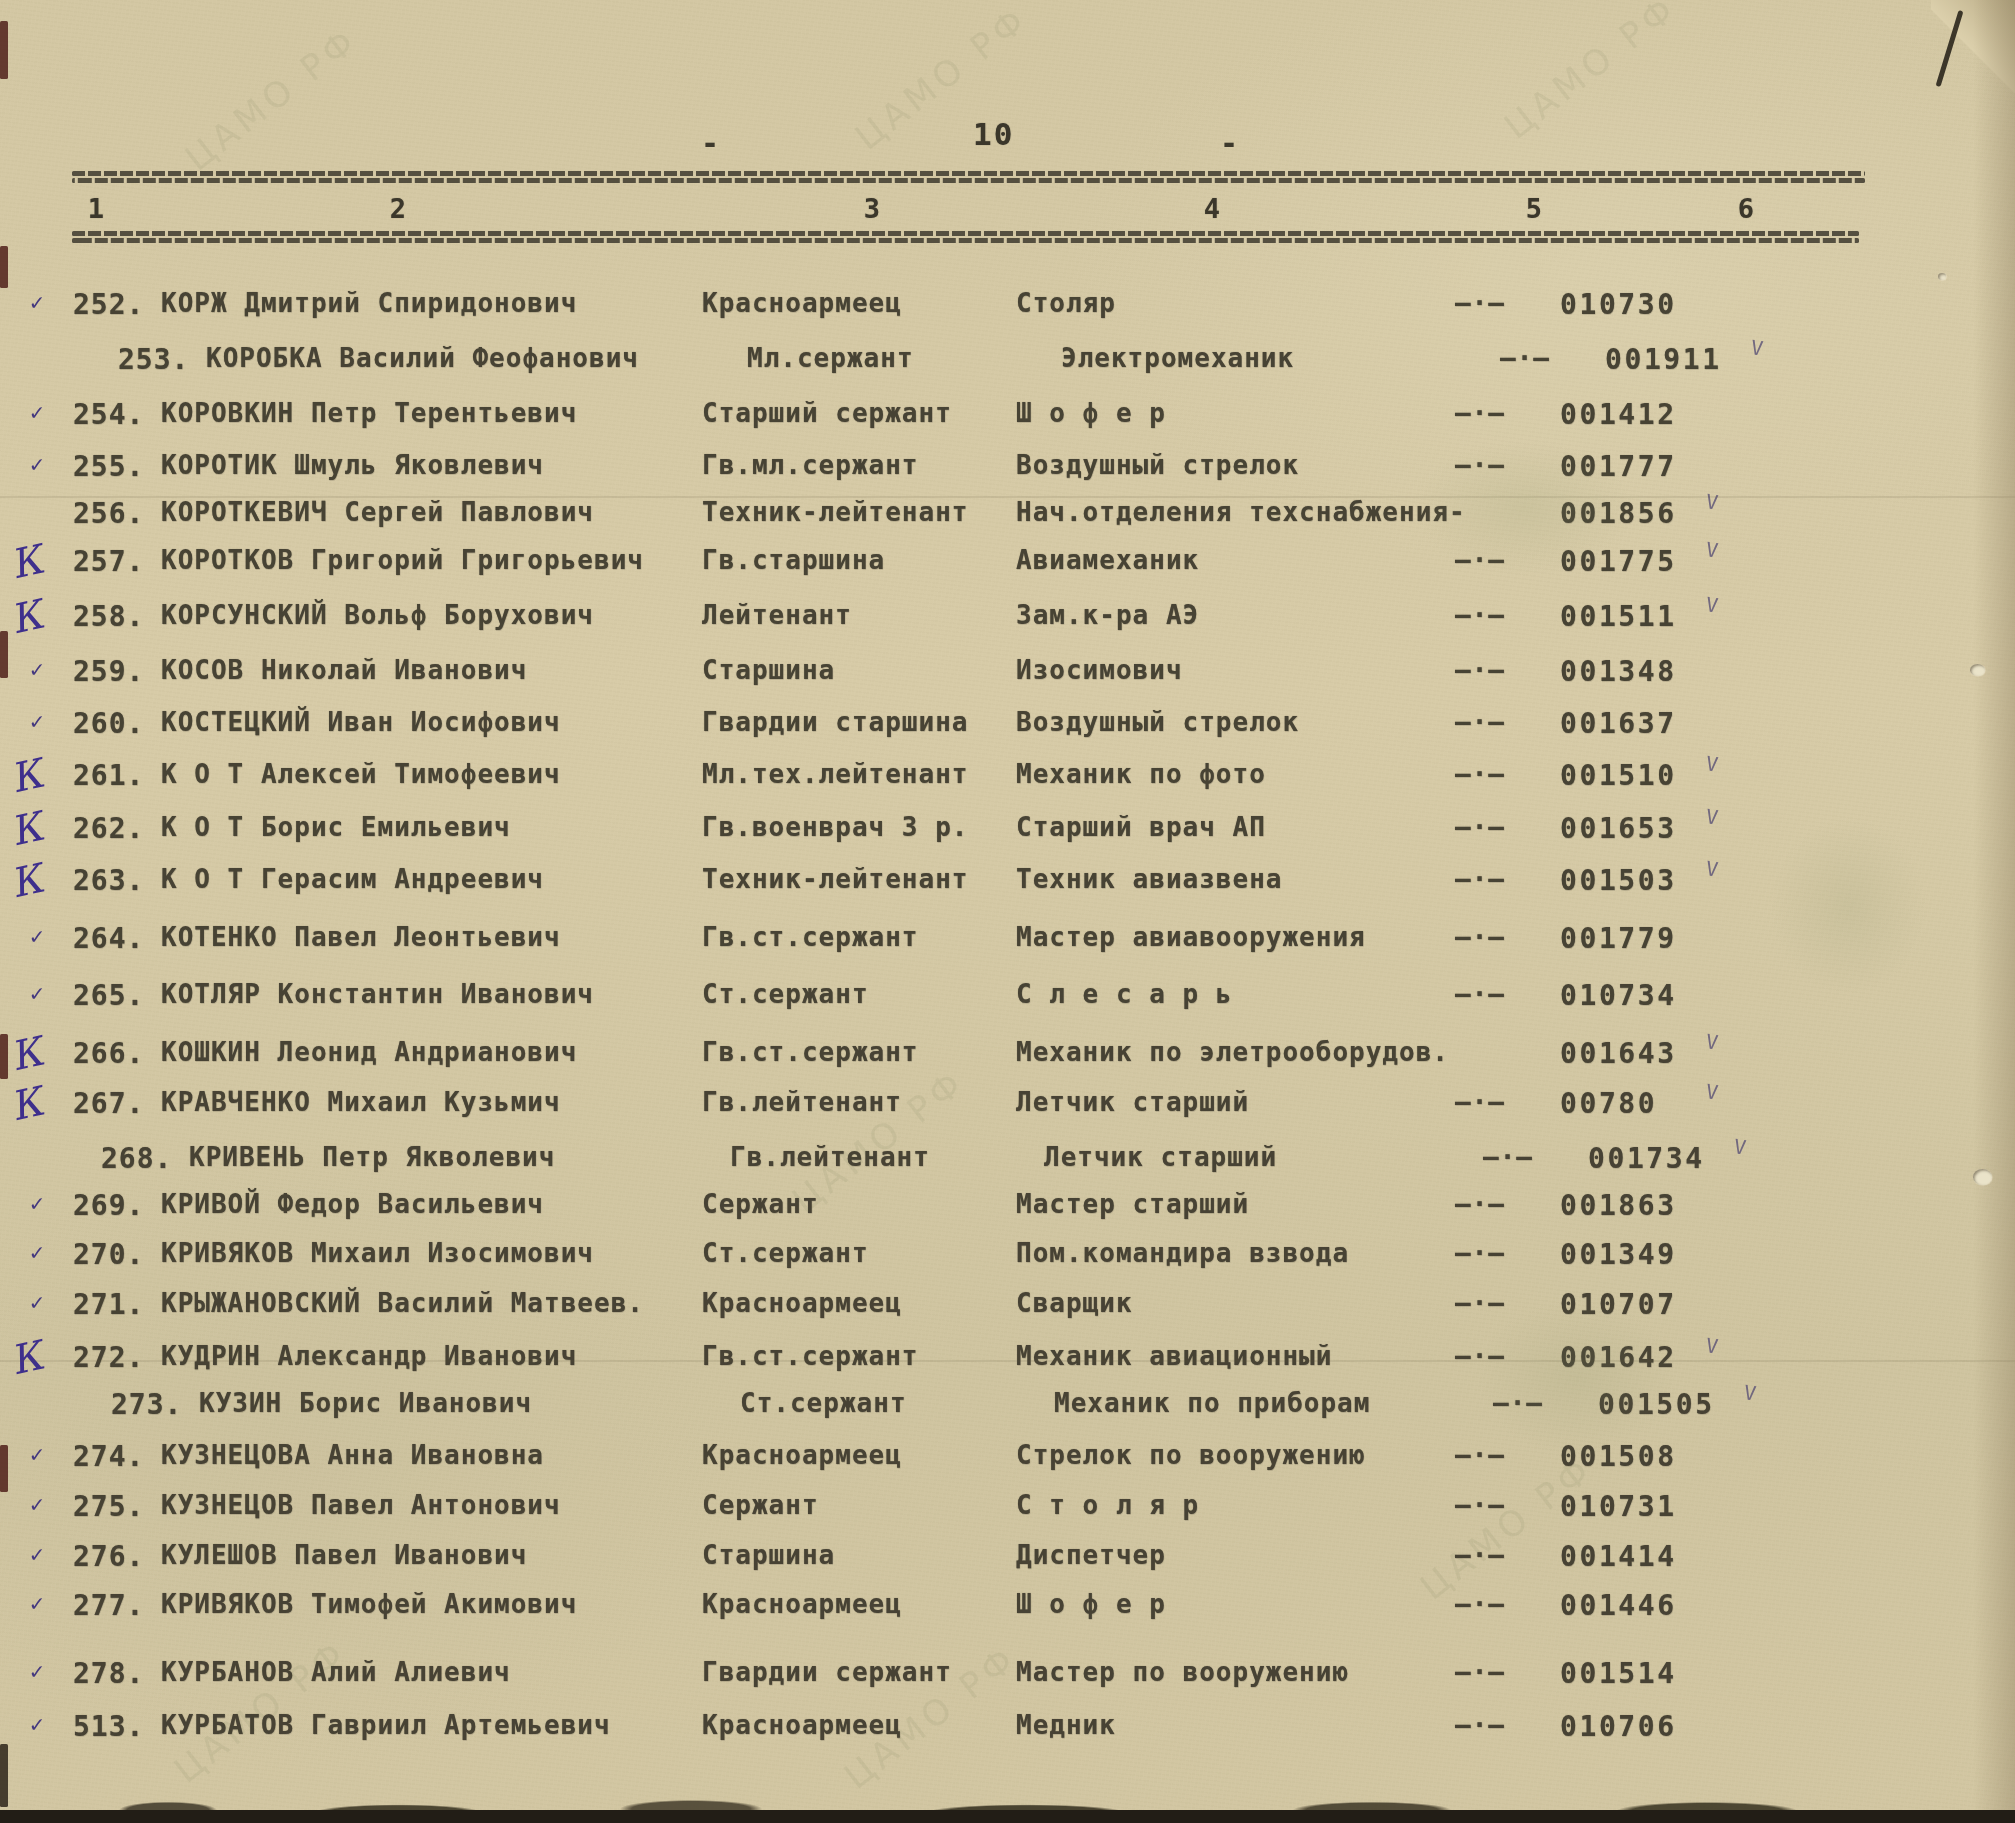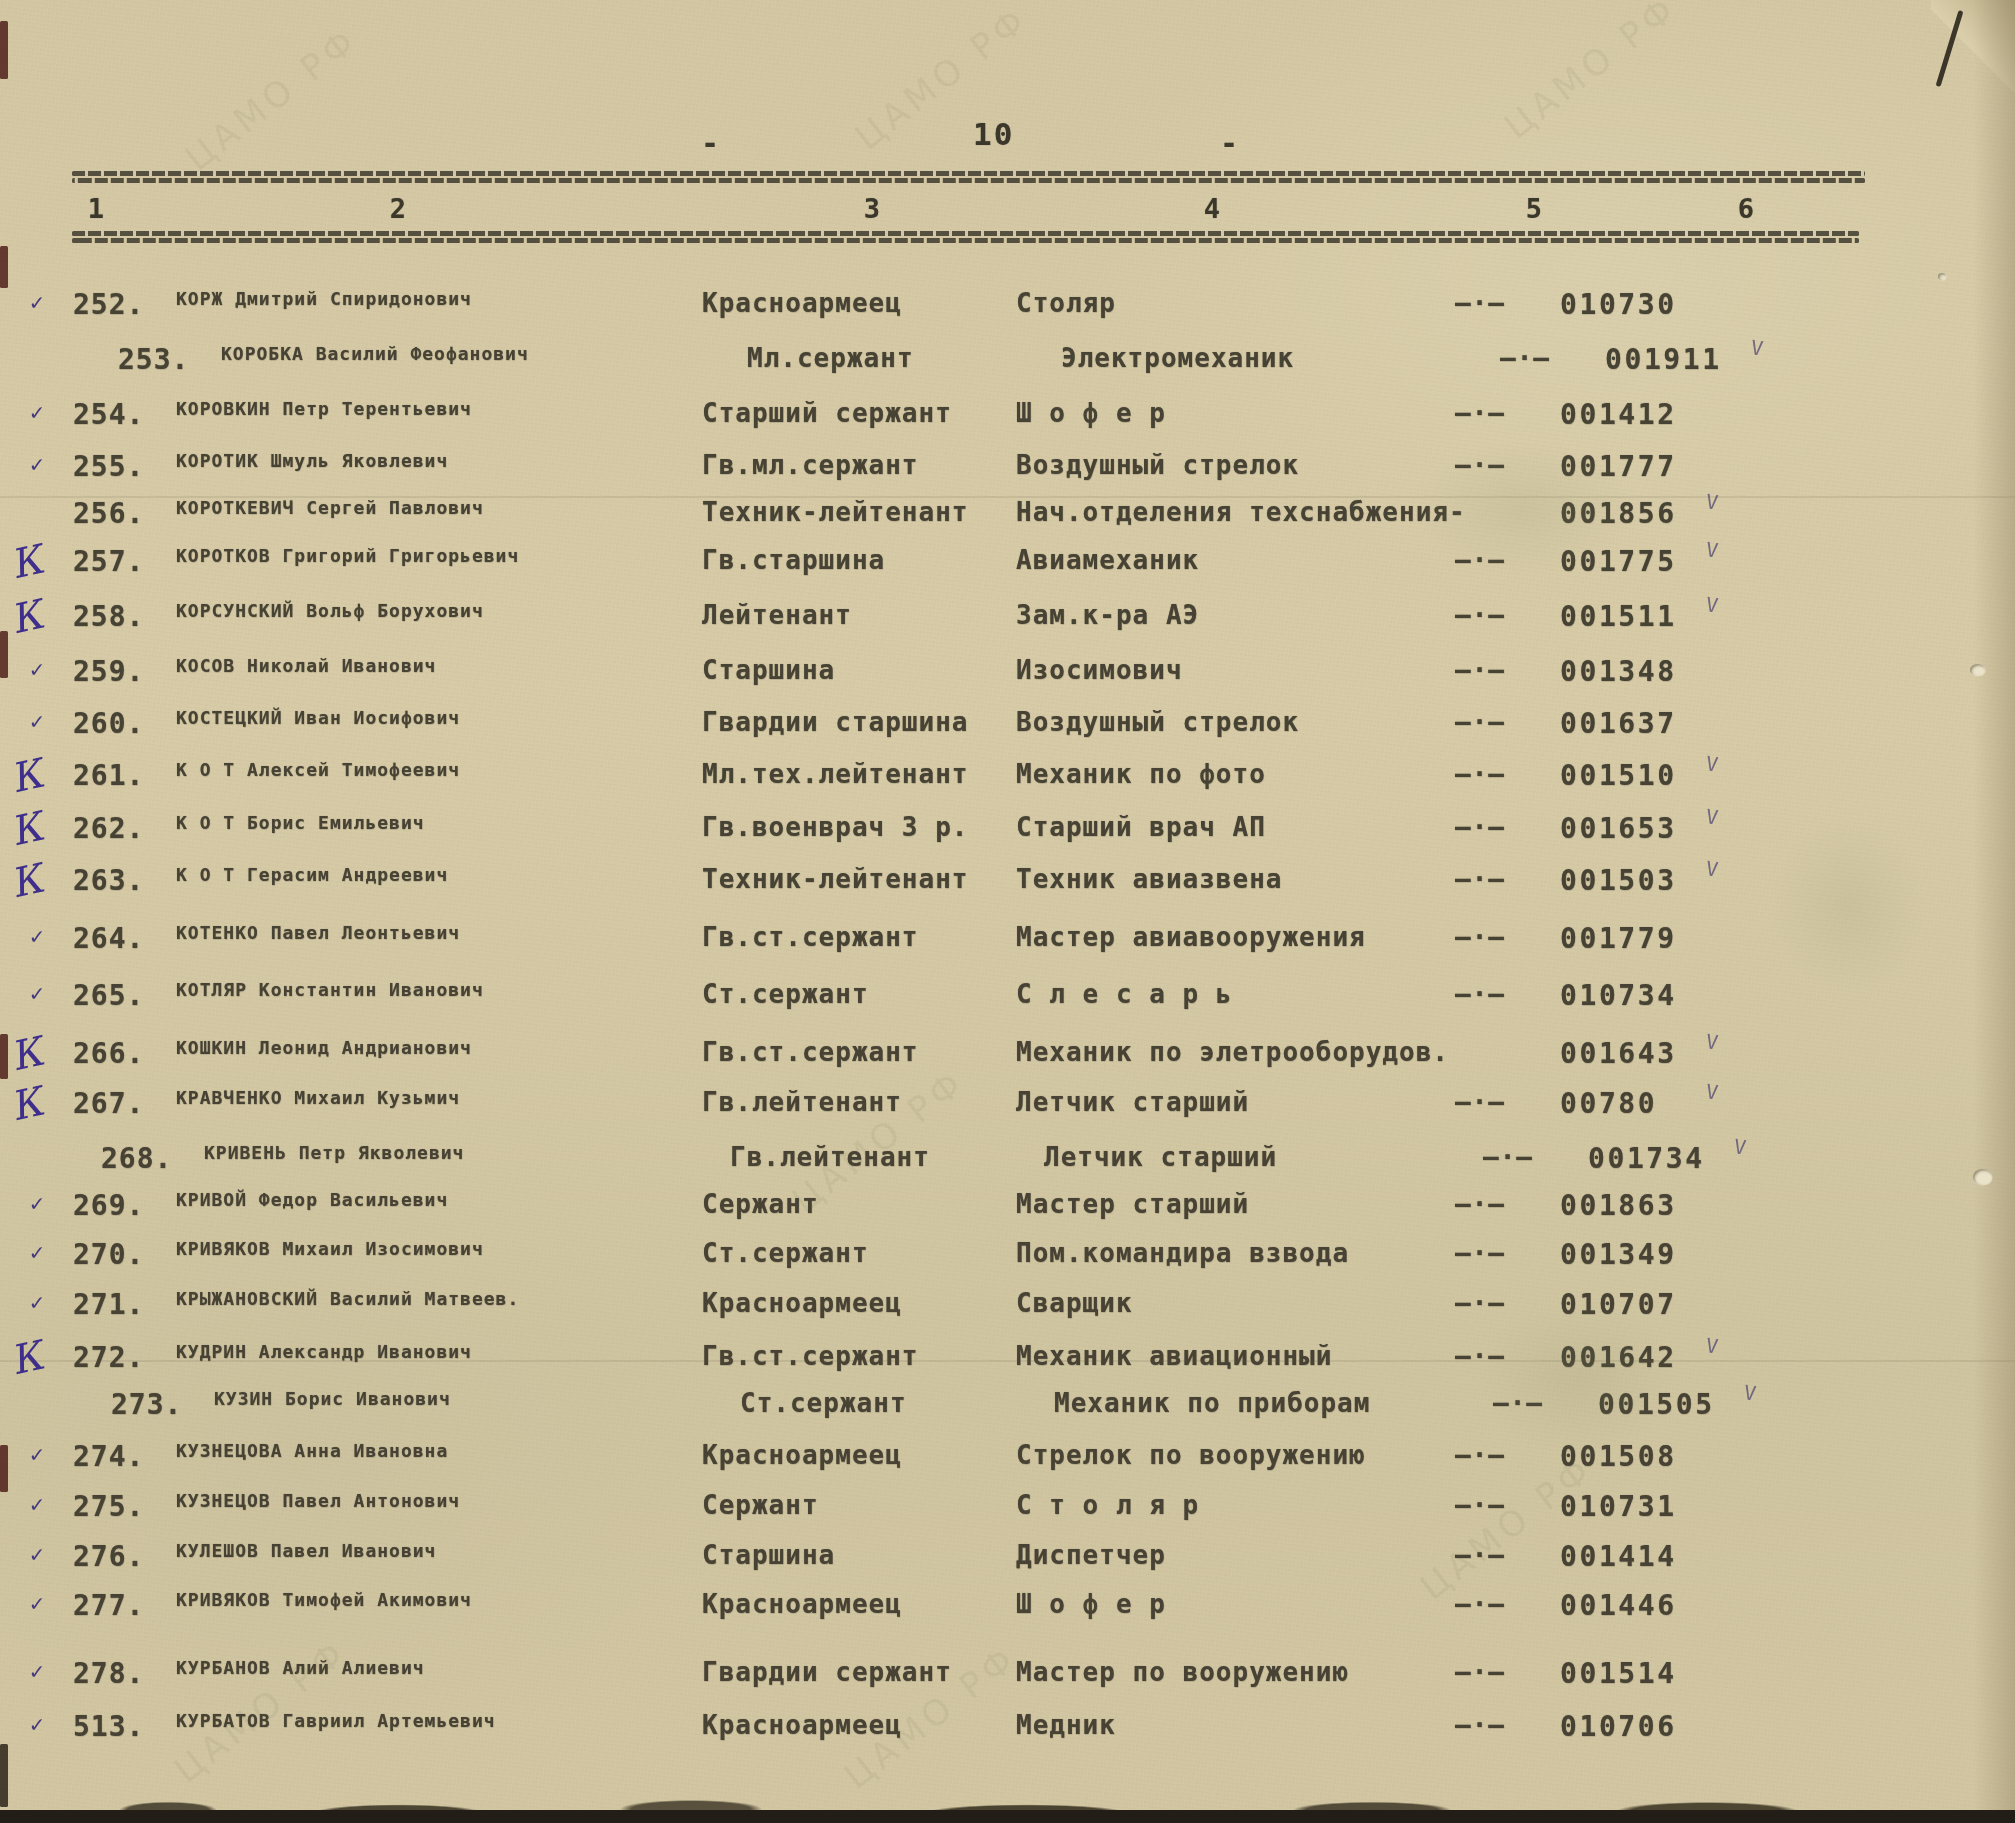--- a/index.html
+++ b/index.html
@@ -31,21 +31,21 @@
   .rule-mid{top:231px;width:1787px;}
   .colnum{position:absolute;top:193px;transform:translateX(-50%);font-size:27px;font-weight:700;
       color:#3b372b;text-shadow:0 0 1px rgba(59,55,43,.5);}
   
   .trow{position:absolute;left:0;width:100%;height:48px;}
   .cell{position:absolute;top:0;white-space:nowrap;}
   .num,.name,.rank,.pos,.dash,.code{
       color:#3d392c;font-weight:700;letter-spacing:1px;opacity:.93;
       text-shadow:0 0 1px rgba(61,57,44,.55), 0.5px 0.5px 0 rgba(61,57,44,.15);}
   .num{left:73px;font-size:28px;}
-  .name{left:176px;font-size:18px;}
+  .name{left:161px;font-size:26px;}
   .rank{left:702px;font-size:26px;}
   .pos{left:1016px;font-size:26px;}
   .dash{left:1455px;font-size:26px;}
   .code{left:1560px;font-size:28px;letter-spacing:2.6px;}
   .mark{left:30px;width:42px;font-size:23px;color:#44387f;top:1px;}
   .mk-k{left:13.6px;top:-8.4px;font-size:40px;color:#3e2f8c;
       font-family:"DejaVu Serif","Liberation Serif",serif;font-style:italic;transform:rotate(-12deg);}
   .rcheck{left:1706px;top:-7.3px;font-size:20px;color:#5a5176;transform:rotate(8deg);opacity:.8;}
   
   .crease{position:absolute;left:0;width:100%;height:1.6px;background:rgba(92,82,60,.12);}

